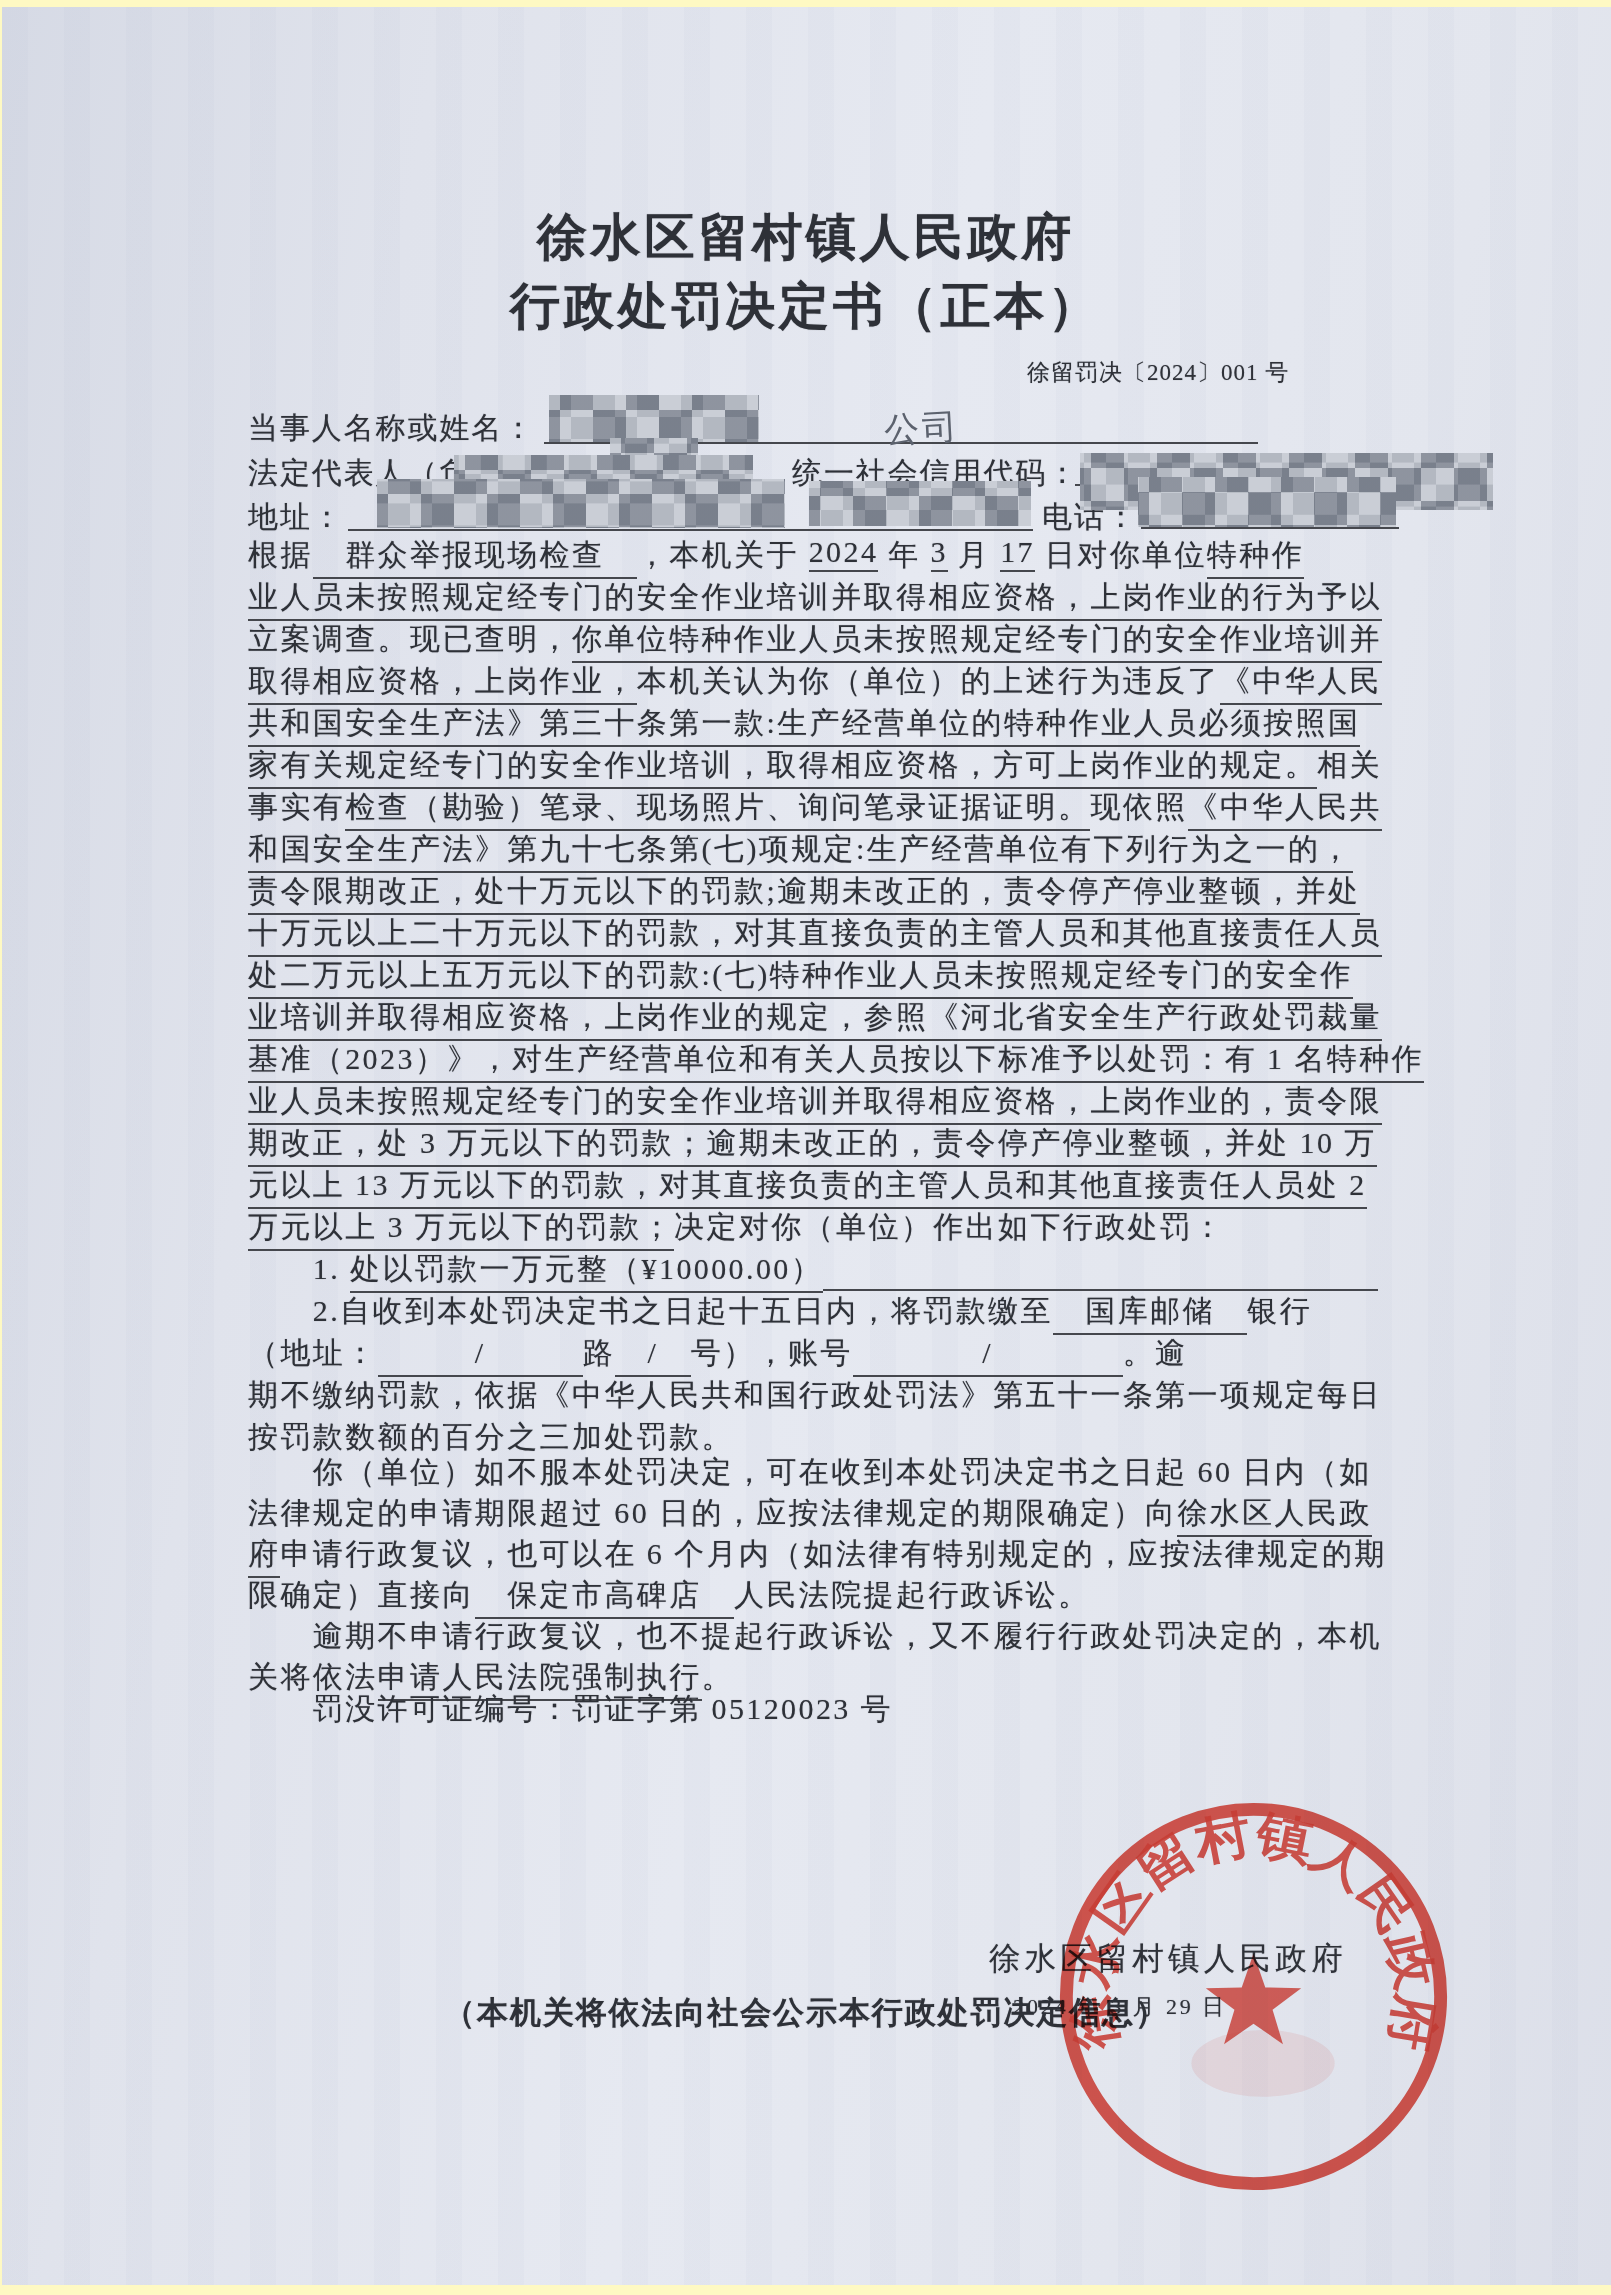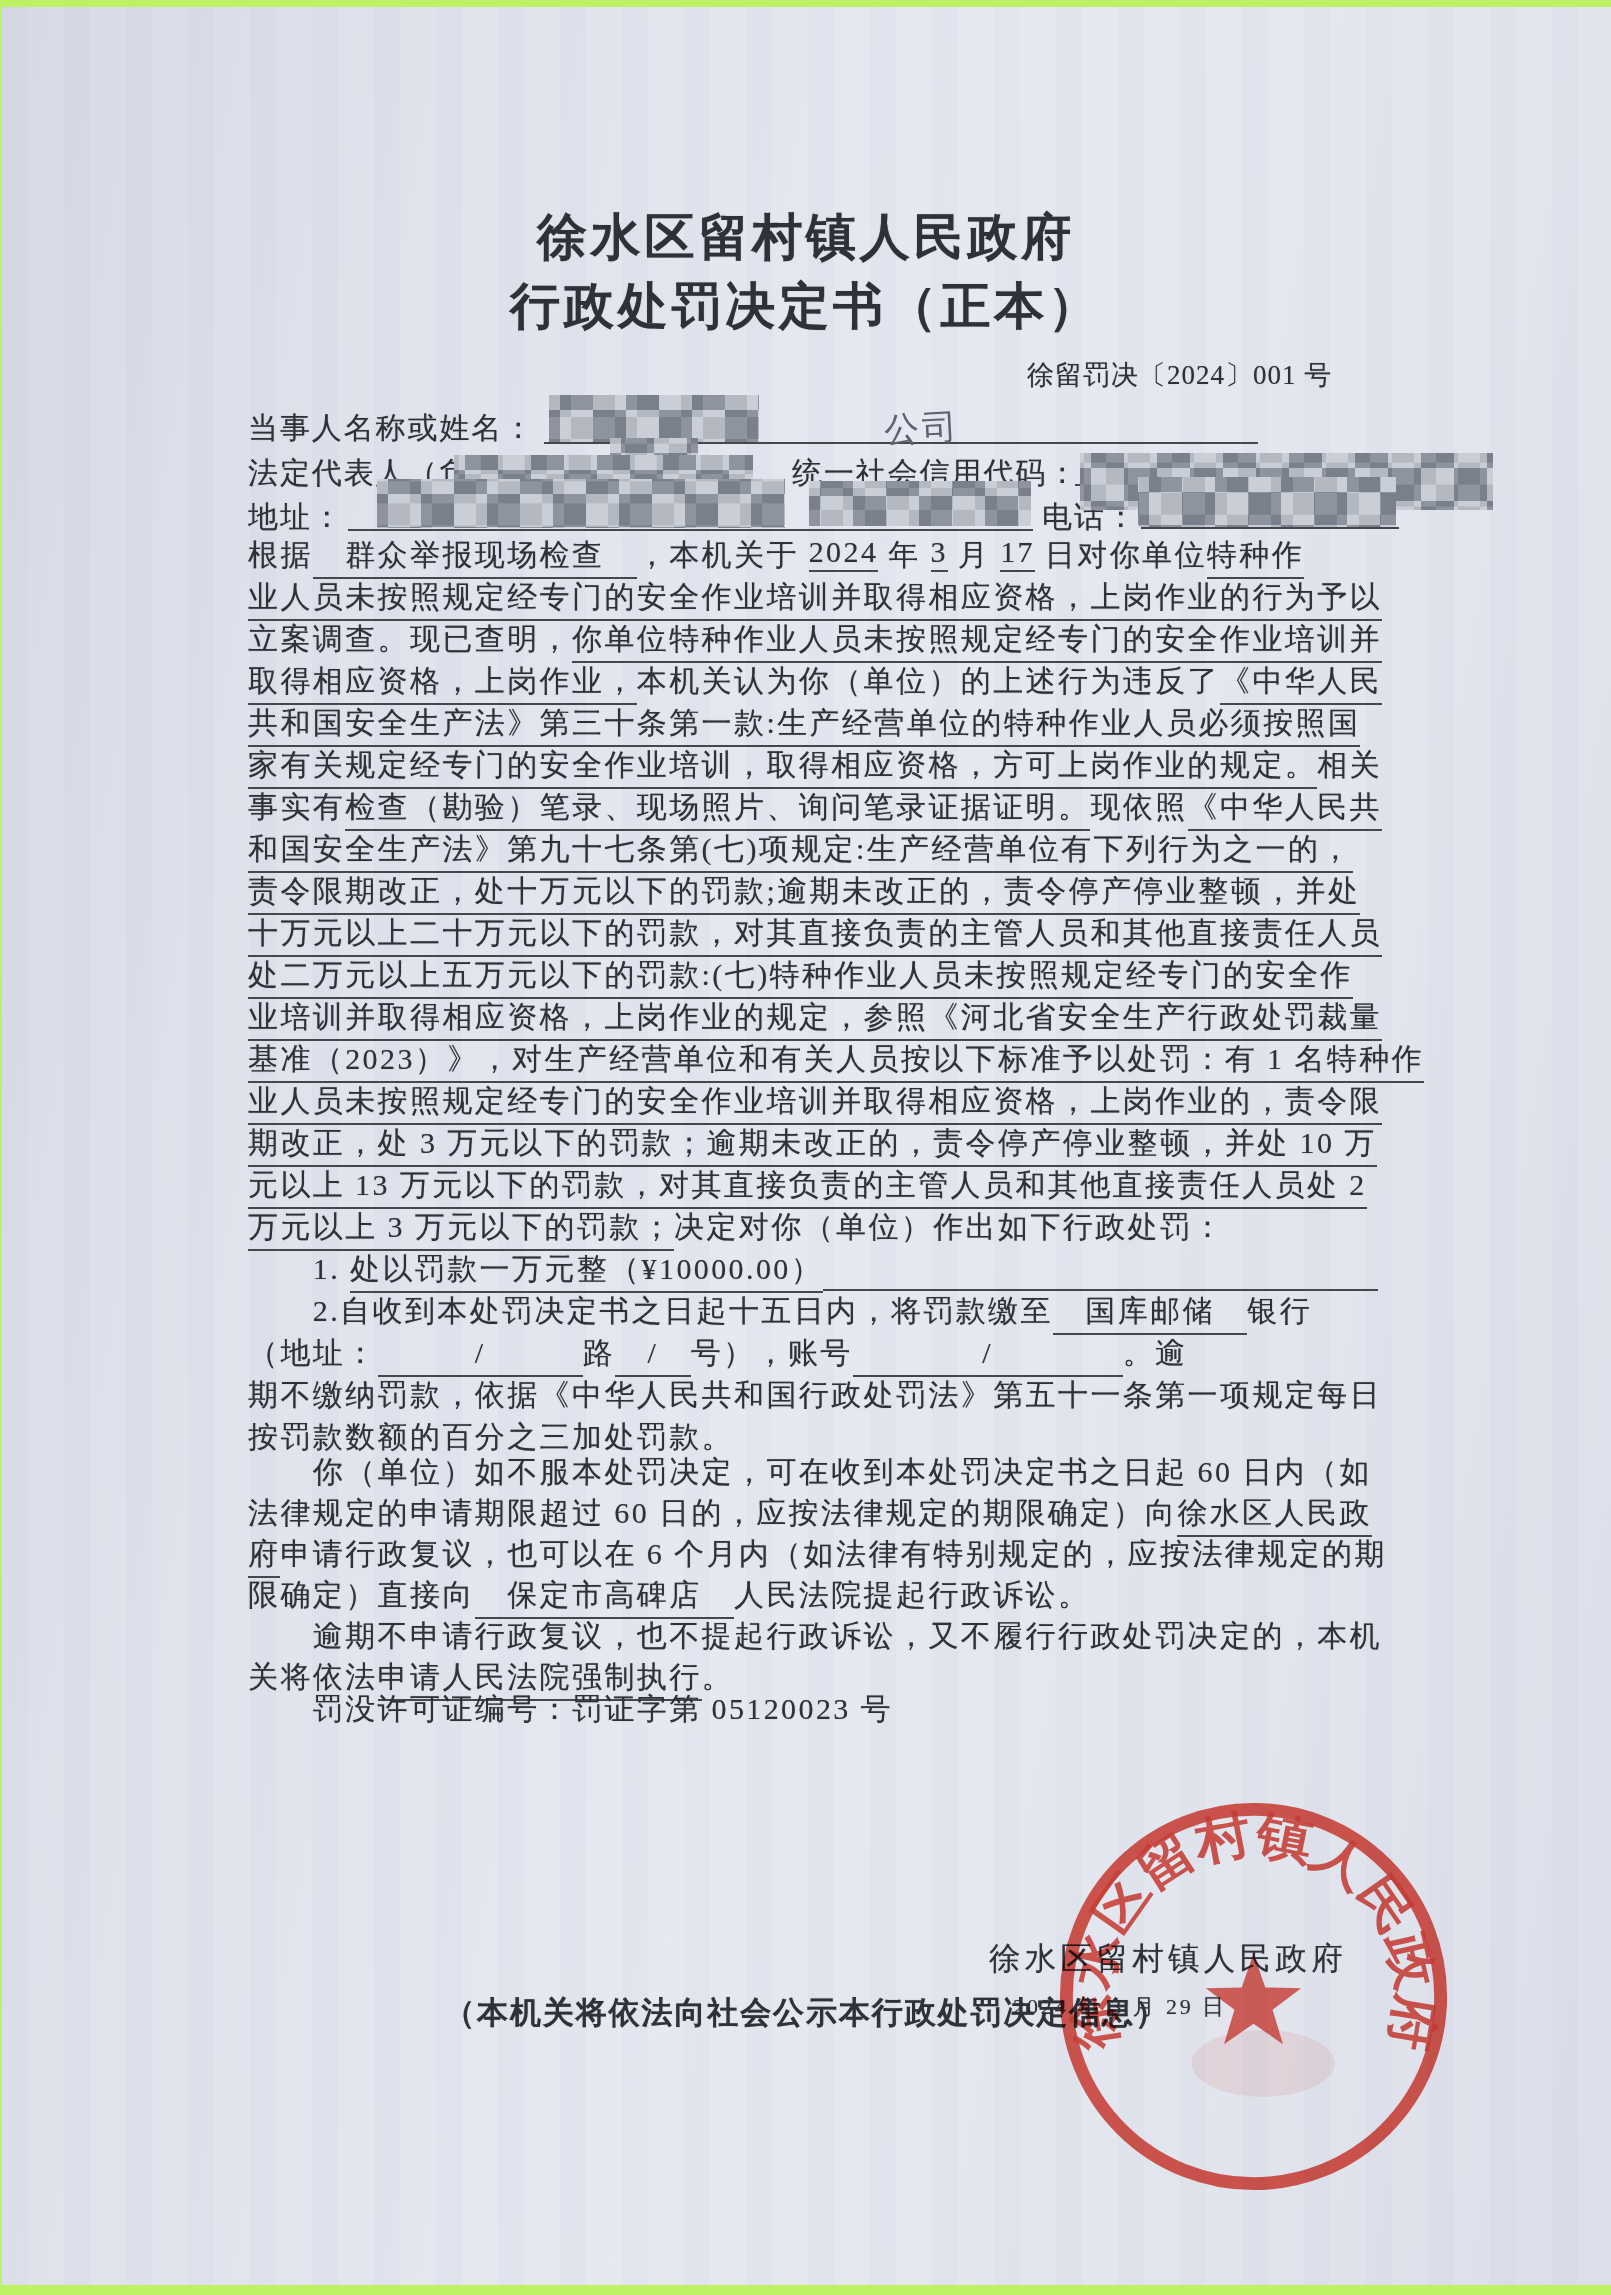--- a/index.html
+++ b/index.html
@@ -1,26 +1,26 @@
 <!DOCTYPE html>
 <html style="font-size:7.6px"><head>
 <meta charset="utf-8">
 <style>
   html,body{margin:0;padding:0;background:#17131a;}
-  #stage{position:relative;width:1612px;height:2295px;background:#bef264;overflow:hidden;
+  #stage{position:relative;width:1612px;height:2295px;background:#fef9c3;overflow:hidden;
          font-family:"Liberation Serif", serif;color:#2e3138;}
   #paper{position:absolute;left:1.9px;top:6.7px;right:0;bottom:10.5px;
          background:linear-gradient(100deg,#d6dae5 0%,#e0e3ec 22%,#e6e9f1 50%,#e3e6ee 75%,#dcdfe9 100%);}
   #paper:after{content:"";position:absolute;inset:0;
          background:repeating-linear-gradient(90deg,rgba(150,160,190,0.05) 0 26px,rgba(255,255,255,0) 26px 62px);}
   .abs{position:absolute;}
   .ink{color:#2e3138;text-shadow:0 0 1px rgba(46,49,56,.45);}
   .title{font-family:"Liberation Sans",sans-serif;font-weight:700;font-size:50px;
          letter-spacing:3.8px;width:100%;text-align:center;}
-  .docno{font-size:27px;letter-spacing:1px;}
+  .docno{font-size:23px;letter-spacing:1px;}
   .fieldlabel{font-size:30px;letter-spacing:1.9px;white-space:pre;}
   .blankline{border-bottom:2.4px solid #45474d;height:0;}
   .mosaic{background:
       repeating-conic-gradient(#b5bbc6 0% 25%, #969da9 25% 50%) 0 0/44px 44px,
       #a8aeb9;z-index:4;}
   .mosaic:after{content:"";position:absolute;inset:0;
       background:repeating-conic-gradient(rgba(60,65,78,.32) 0% 25%, rgba(255,255,255,.28) 25% 50%) 11px 15px/66px 66px;}
   .handwriting{font-size:35px;color:#5c626e;transform:rotate(-3deg);letter-spacing:2.9px;}
   #body1,#body2{position:absolute;left:248px;width:1130px;}
   #body1{top:535px;}

